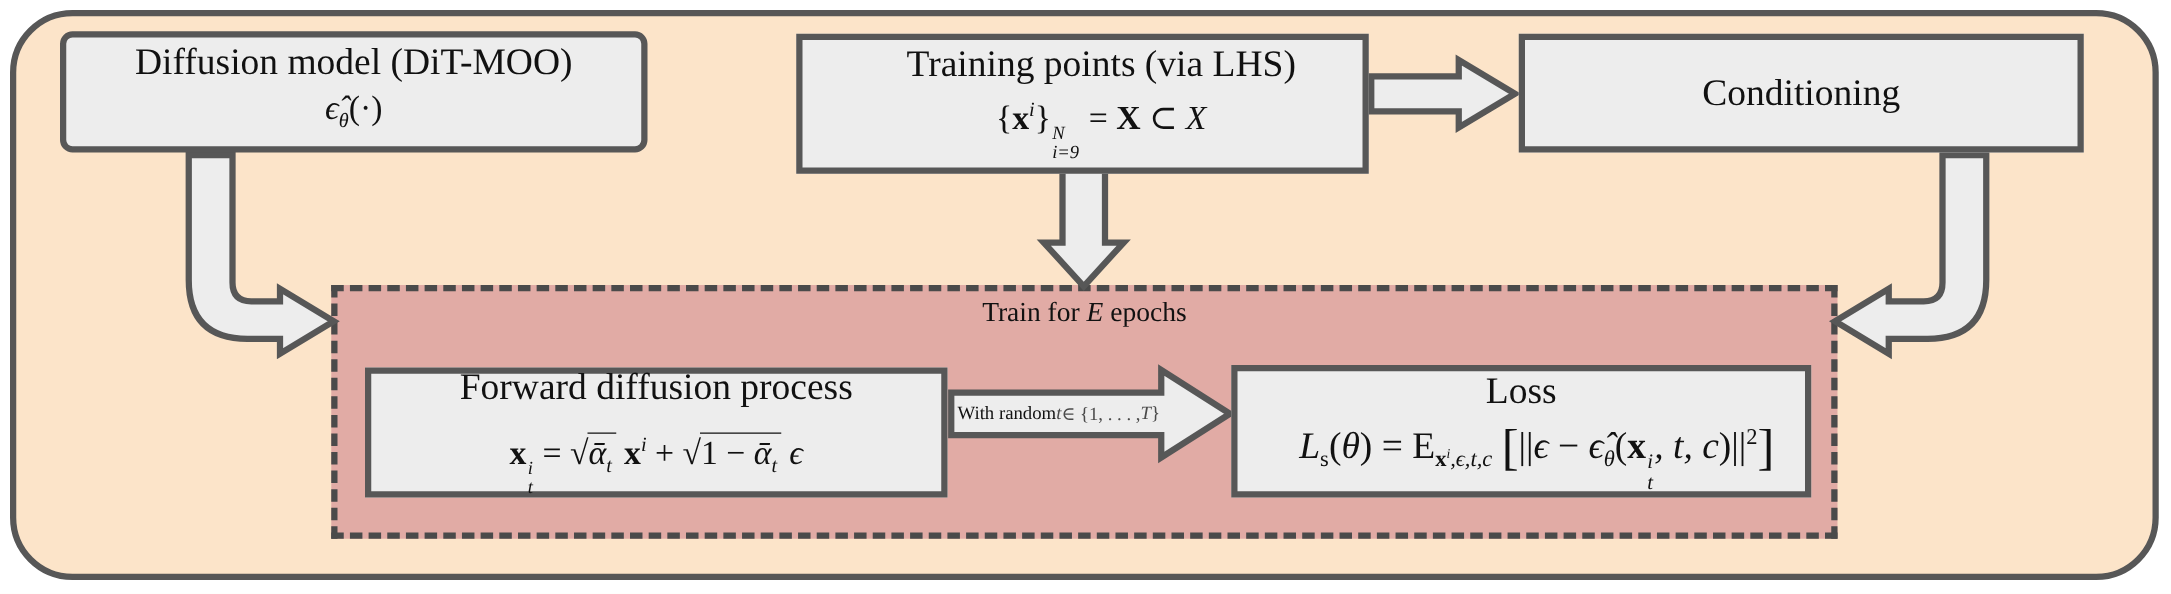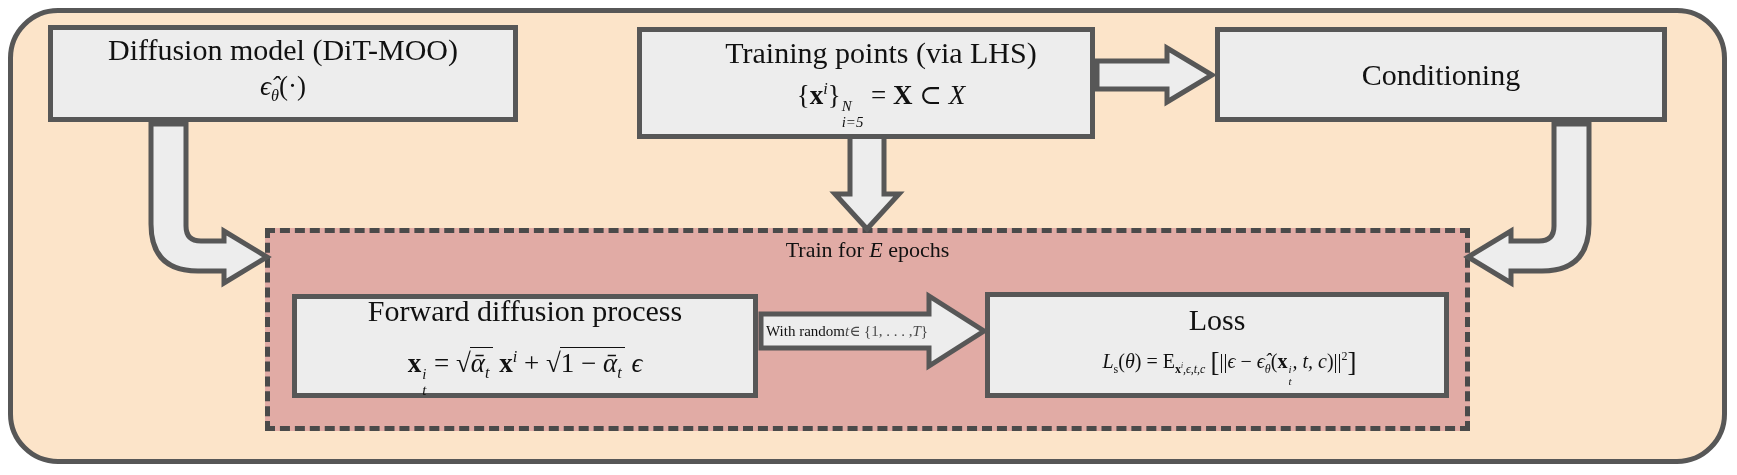--- a/index.html
+++ b/index.html
@@ -15,26 +15,26 @@
   .dotted{position:absolute;left:265px;top:228px;width:1205px;height:203px;
     background:var(--train-bg);border:5px dashed var(--muted);}
   .train-title{position:absolute;left:265px;top:233px;width:1205px;text-align:center;
     font-size:22px;line-height:34px;}
   .arrows{position:absolute;left:0;top:0;width:1737px;height:475px;pointer-events:none;}
   .arrows path{fill:var(--box-bg);stroke:var(--box-border);stroke-width:5;stroke-linejoin:miter;}
   .box{position:absolute;background:var(--box-bg);border:5px solid var(--box-border);
     display:flex;flex-direction:column;justify-content:center;align-items:center;gap:1px;padding:4px 8px;}
   .box-title{font-size:30px;line-height:34px;text-align:center;}
   .box-formula{font-size:27px;line-height:36px;text-align:center;white-space:nowrap;}
-  .b-diffusion{left:48px;top:25px;width:470px;height:97px;}
+  .b-diffusion{left:48px;top:25px;width:470px;height:97px;border-radius:10px;}
   .b-training{left:637px;top:27px;width:458px;height:112px;padding-left:38px;}
   .b-conditioning{left:1215px;top:27px;width:452px;height:95px;}
   .b-forward{left:292px;top:294px;width:466px;height:104px;gap:11px;}
   .b-loss{left:985px;top:292px;width:464px;height:106px;}
-  .b-loss .box-formula{font-size:20px;margin-left:25px;}
+  .b-loss .box-formula{font-size:30px;margin-left:25px;}
   .arrow-label{position:absolute;left:763px;top:317px;width:166px;height:28px;
     display:flex;align-items:center;justify-content:flex-start;padding-left:3px;
     font-size:15px;white-space:nowrap;}
   
   .it{font-style:italic;}
   .cal{font-style:italic;}
   .bold{font-weight:bold;}
   .sup{font-size:0.6em;vertical-align:super;}
   .sub{font-size:0.6em;vertical-align:sub;}
   .m{color:var(--muted);}
@@ -64,21 +64,21 @@
 
   <div class="box b-diffusion">
     <div class="box-title">Diffusion model (DiT-MOO)</div>
     <div class="box-formula"><span class="it">ϵ̂</span><span class="sub it">θ</span><span>(·)</span></div>
   </div>
 
   <div class="box b-training">
     <div class="box-title">Training points (via LHS)</div>
     <div class="box-formula"><span>{</span><span class="bold">x</span><span class="sup it">i</span><span>}</span><span class="stk it">
           <span>N</span>
-          <span>i=5</span>
+          <span>i=9</span>
         </span><span> = </span><span class="bold">X</span><span> ⊂ </span><span class="cal">X</span></div>
   </div>
 
   <div class="box b-conditioning">
     <div class="box-title">Conditioning</div>
   </div>
 
   <div class="box b-forward">
     <div class="box-title">Forward diffusion process</div>
     <div class="box-formula"><span class="bold">x</span><span class="stk it">

